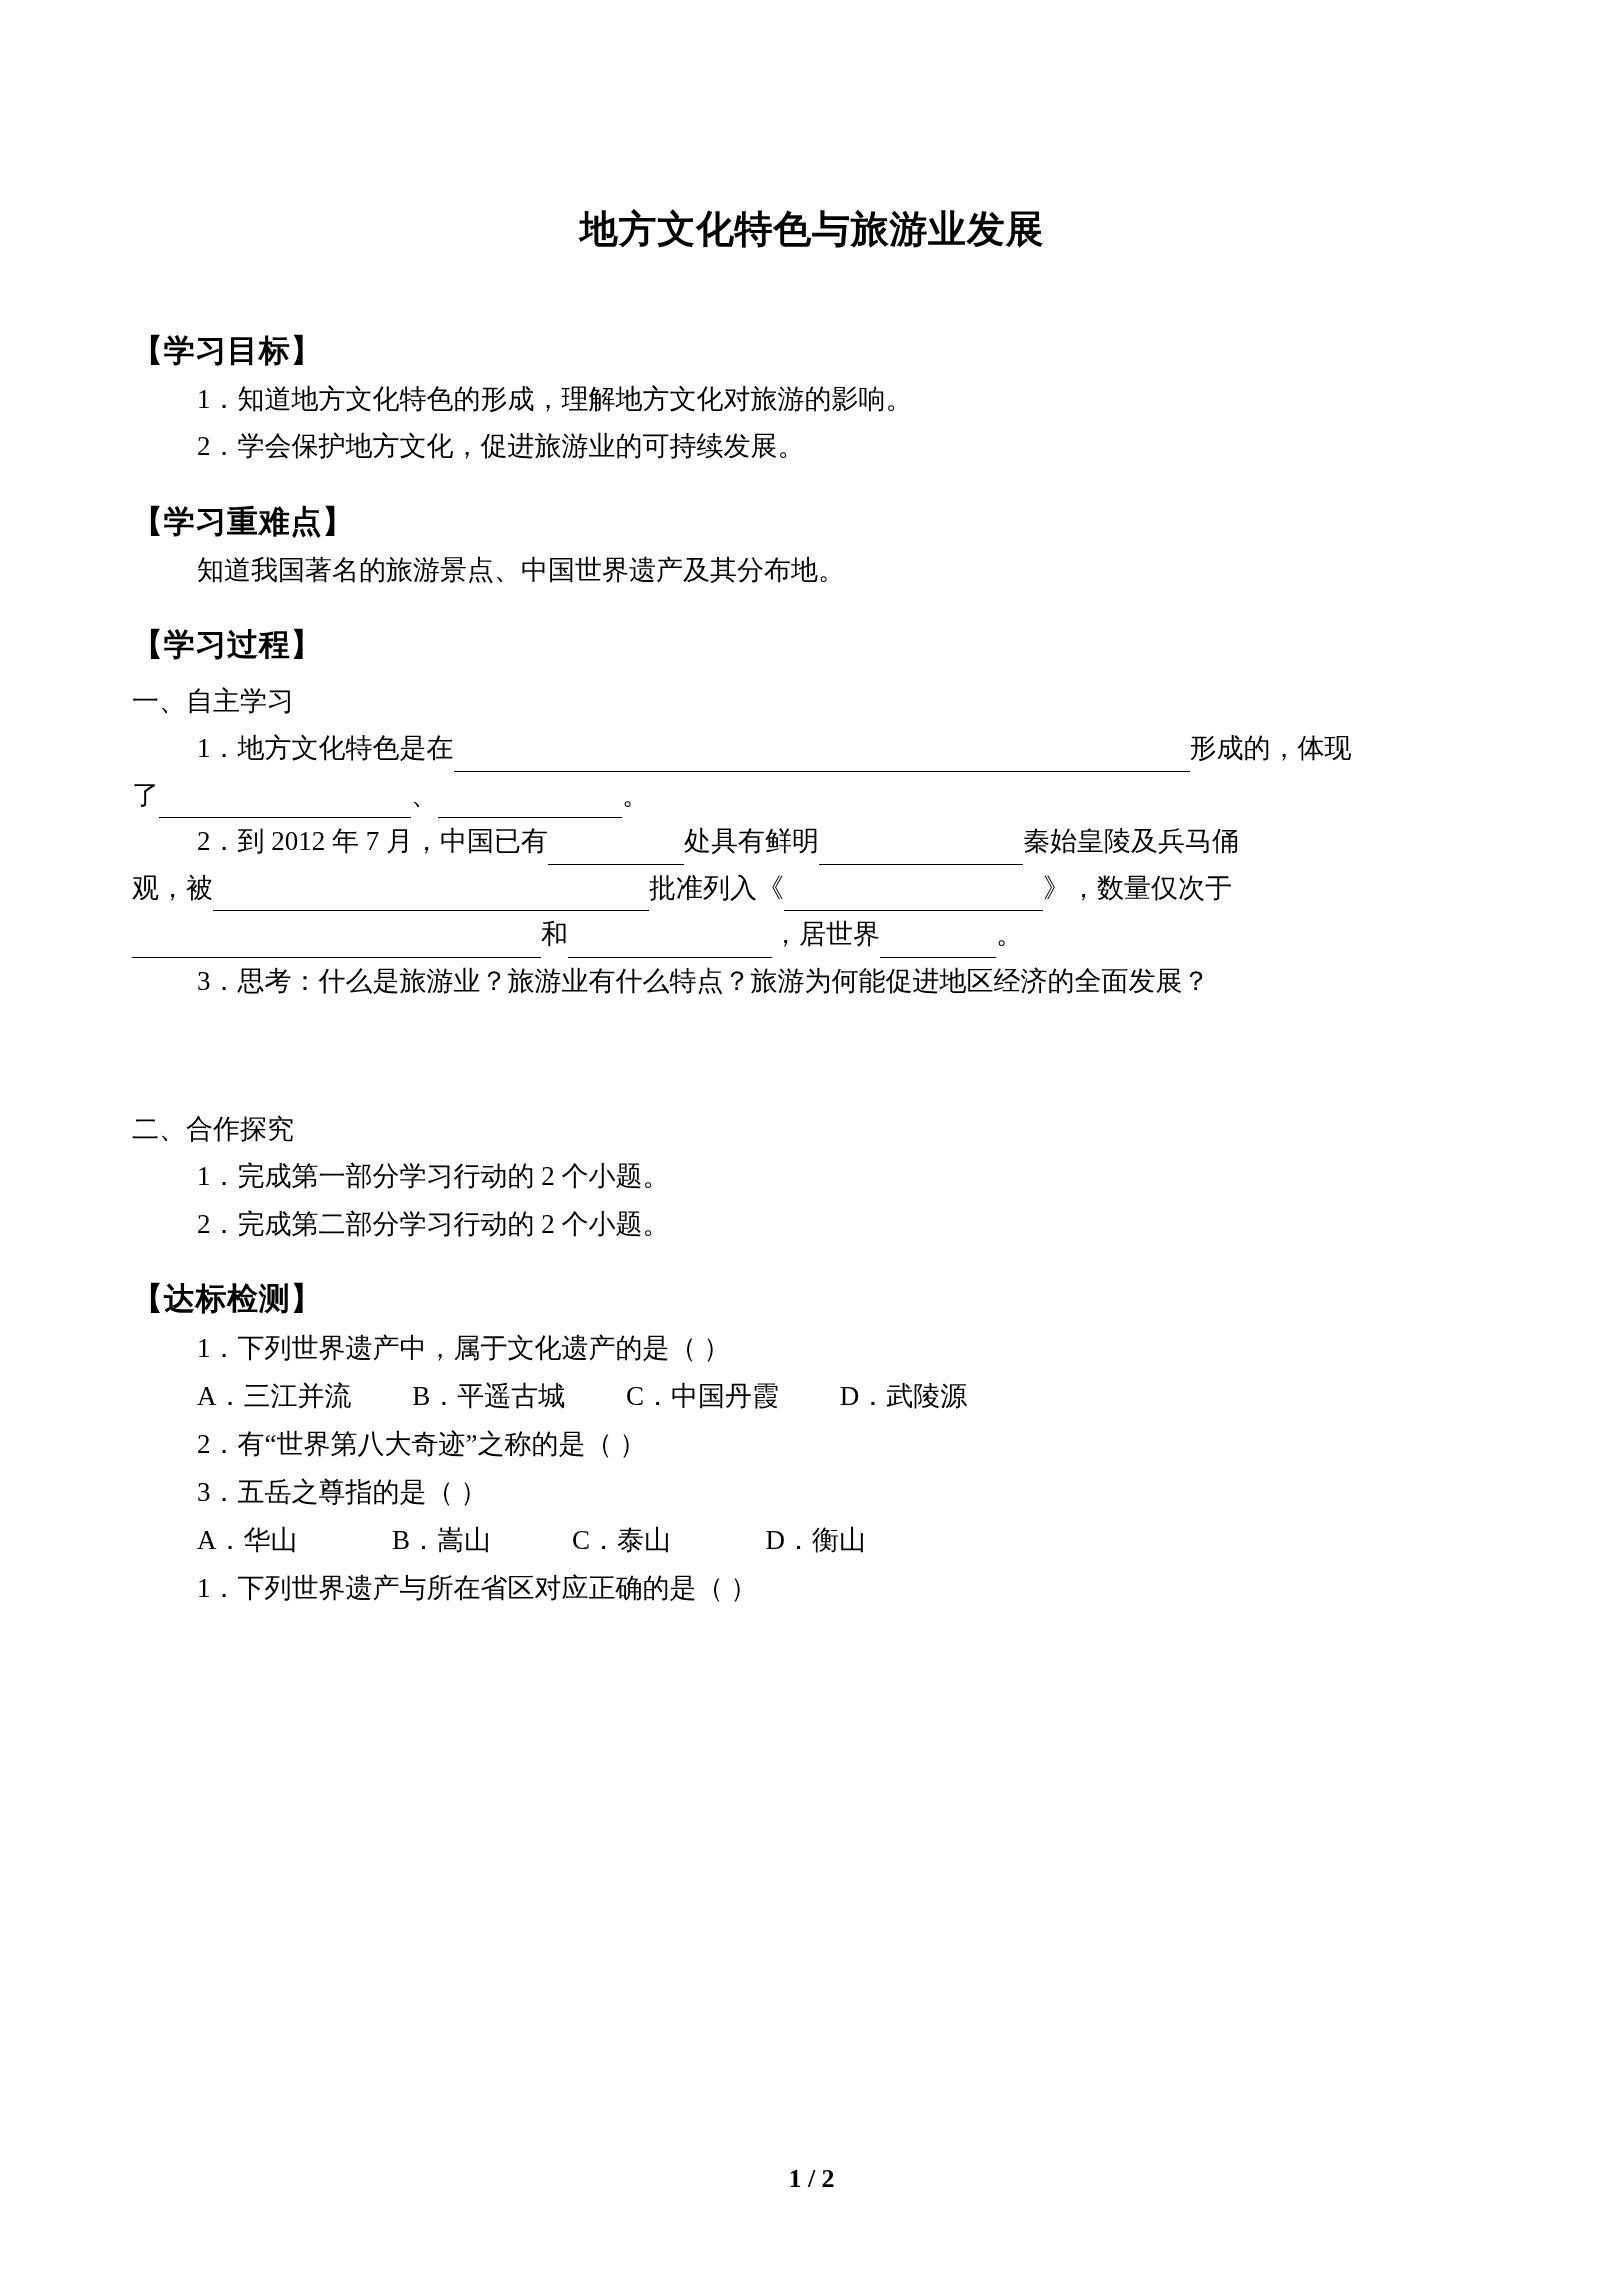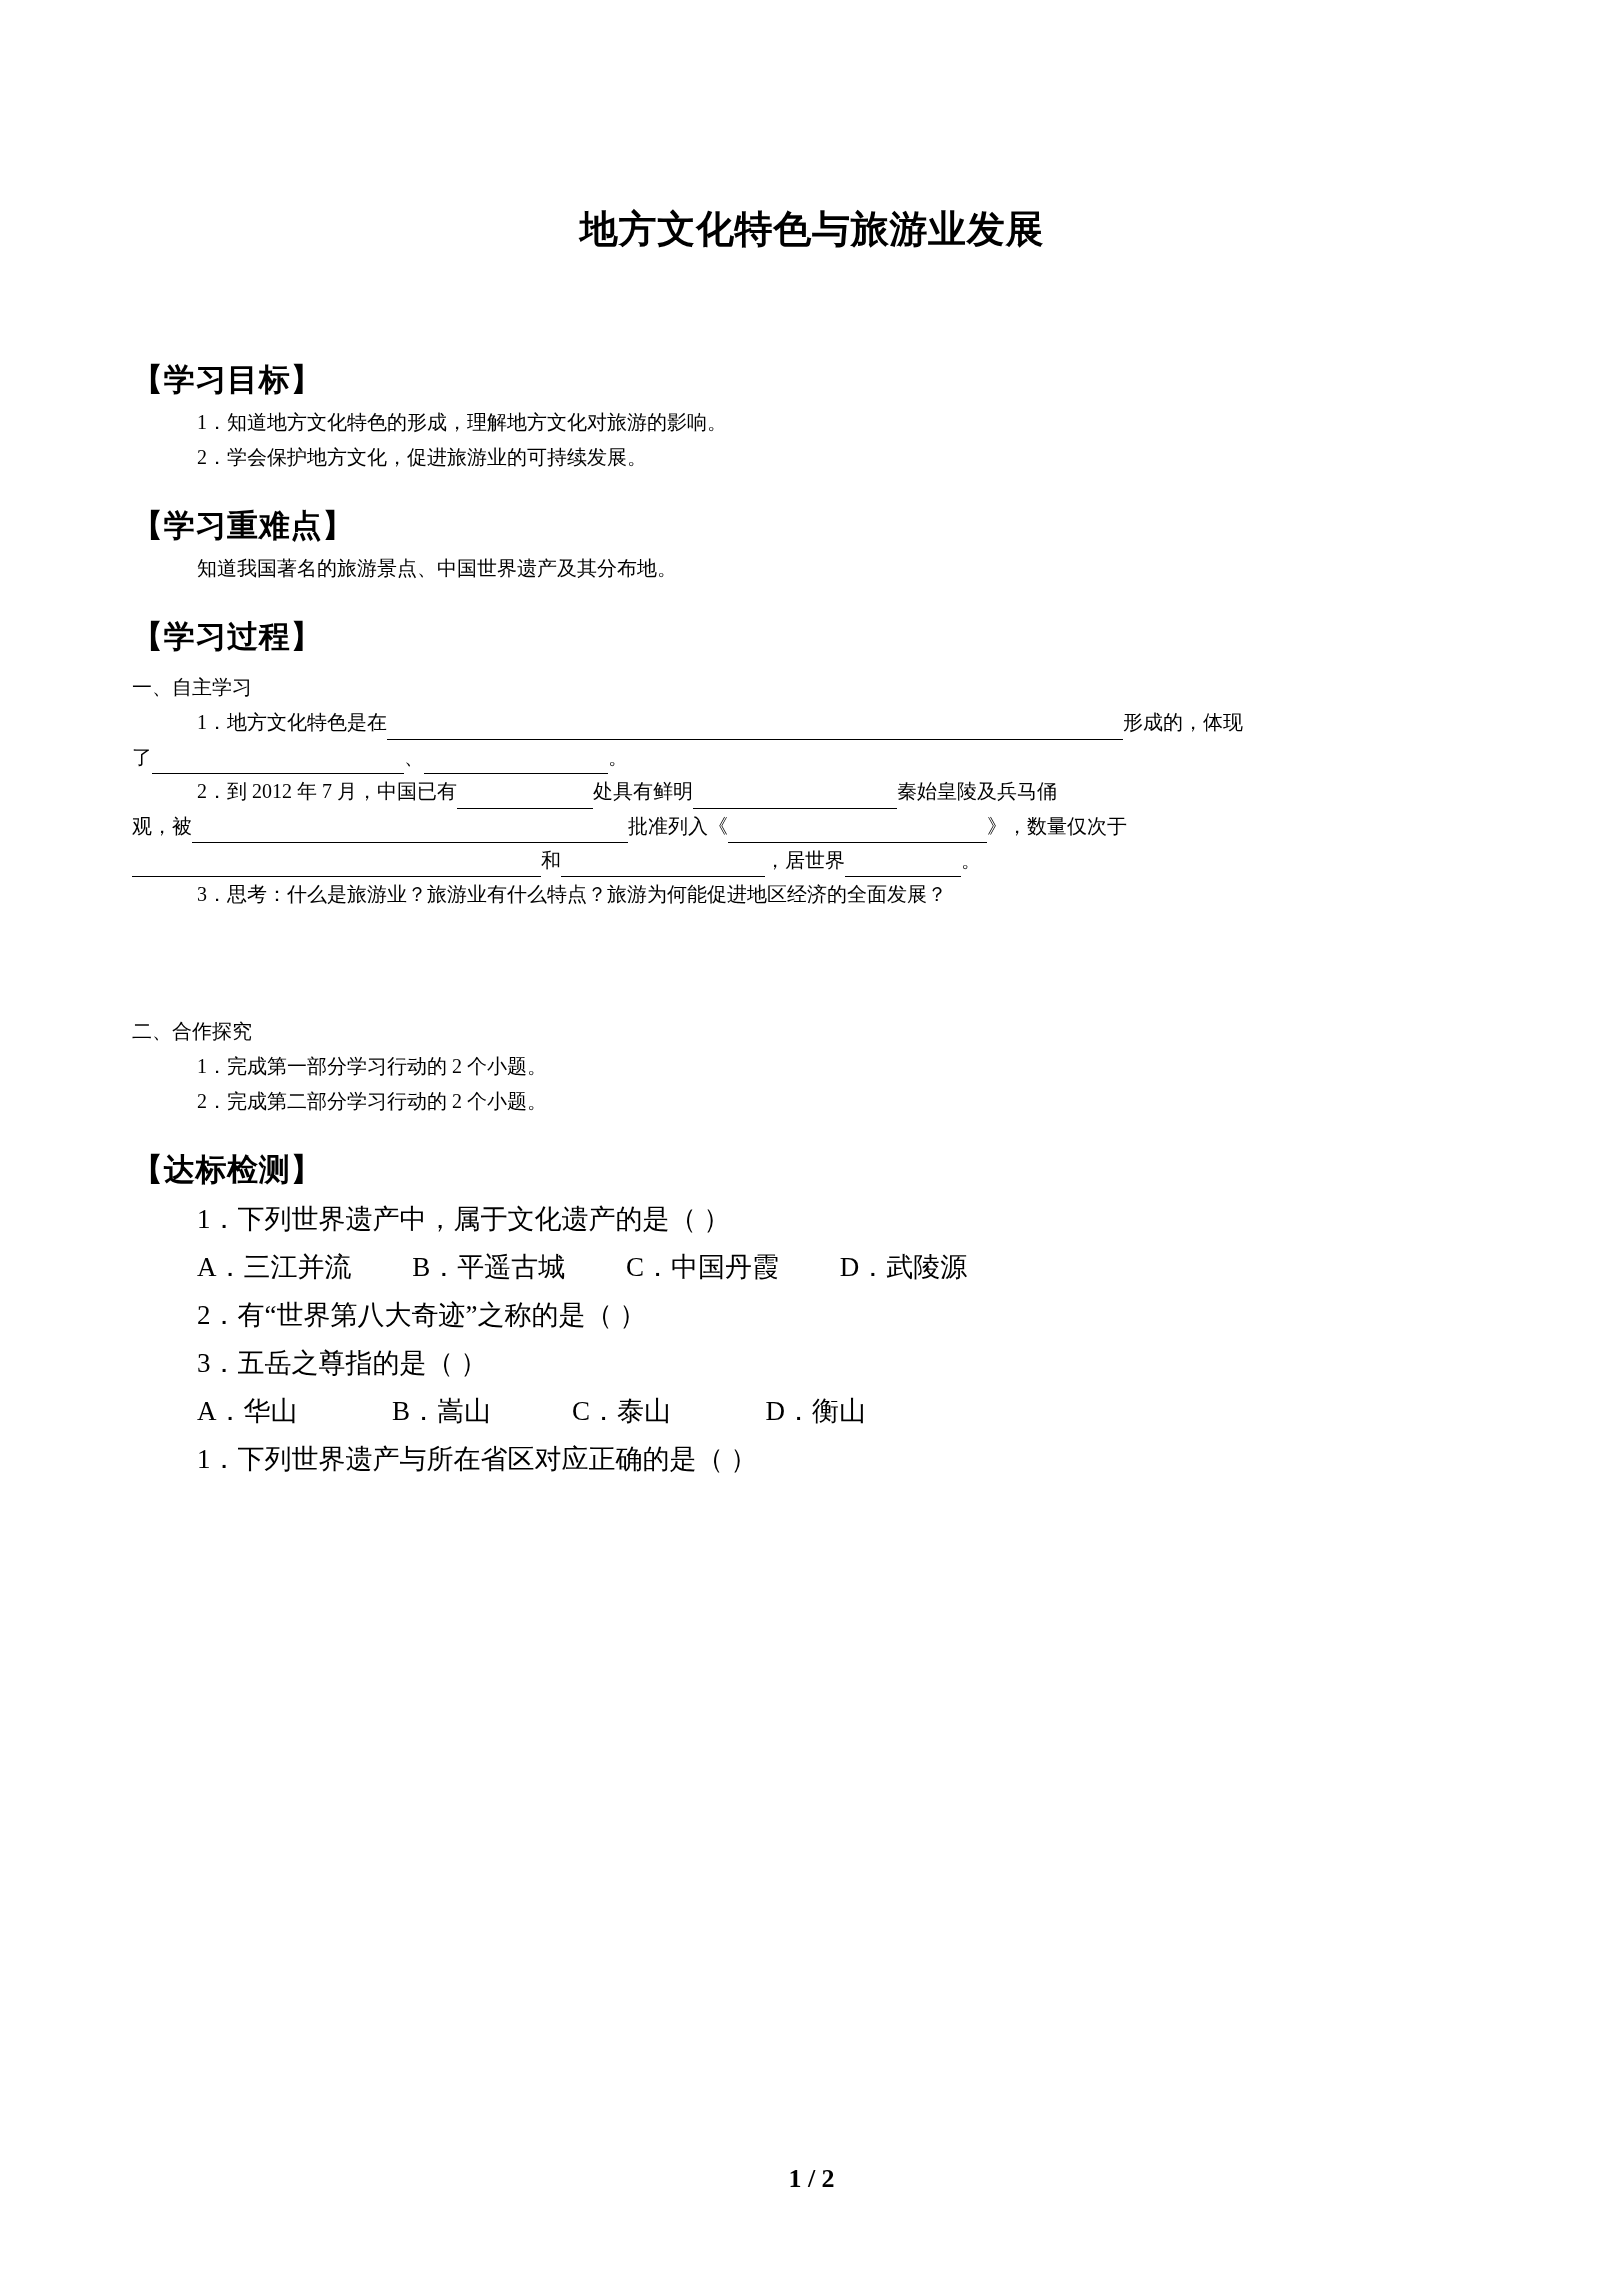--- a/index.html
+++ b/index.html
@@ -34,21 +34,21 @@
     letter-spacing: 0.7px;
   }
   .section-head {
     font-size: 31px;
     font-weight: bold;
     margin-top: 30px;
     margin-bottom: 4.1px;
     letter-spacing: 0.7px;
   }
   .para {
-    font-size: 20px;
+    font-size: 27px;
     line-height: 1.75;
     margin: 0;
     text-indent: 0;
   }
   .indent2 {
     text-indent: 65px;
   }
   .blk {
     margin-top: 12.3px;
   }
@@ -89,21 +89,21 @@
   }
 </style>
 </head>
 <body>
 
 <div class="page">
   <div class="content">
 
     <div class="doc-title">地方文化特色与旅游业发展</div>
 
-    <div class="section-head" style="margin-top:104px;">【学习目标】</div>
+    <div class="section-head" style="margin-top:75px;">【学习目标】</div>
     <p class="para indent2">1．知道地方文化特色的形成，理解地方文化对旅游的影响。</p>
     <p class="para indent2">2．学会保护地方文化，促进旅游业的可持续发展。</p>
 
     <div class="section-head">【学习重难点】</div>
     <p class="para indent2">知道我国著名的旅游景点、中国世界遗产及其分布地。</p>
 
     <div class="section-head">【学习过程】</div>
 
     <p class="para blk">一、自主学习</p>
 

